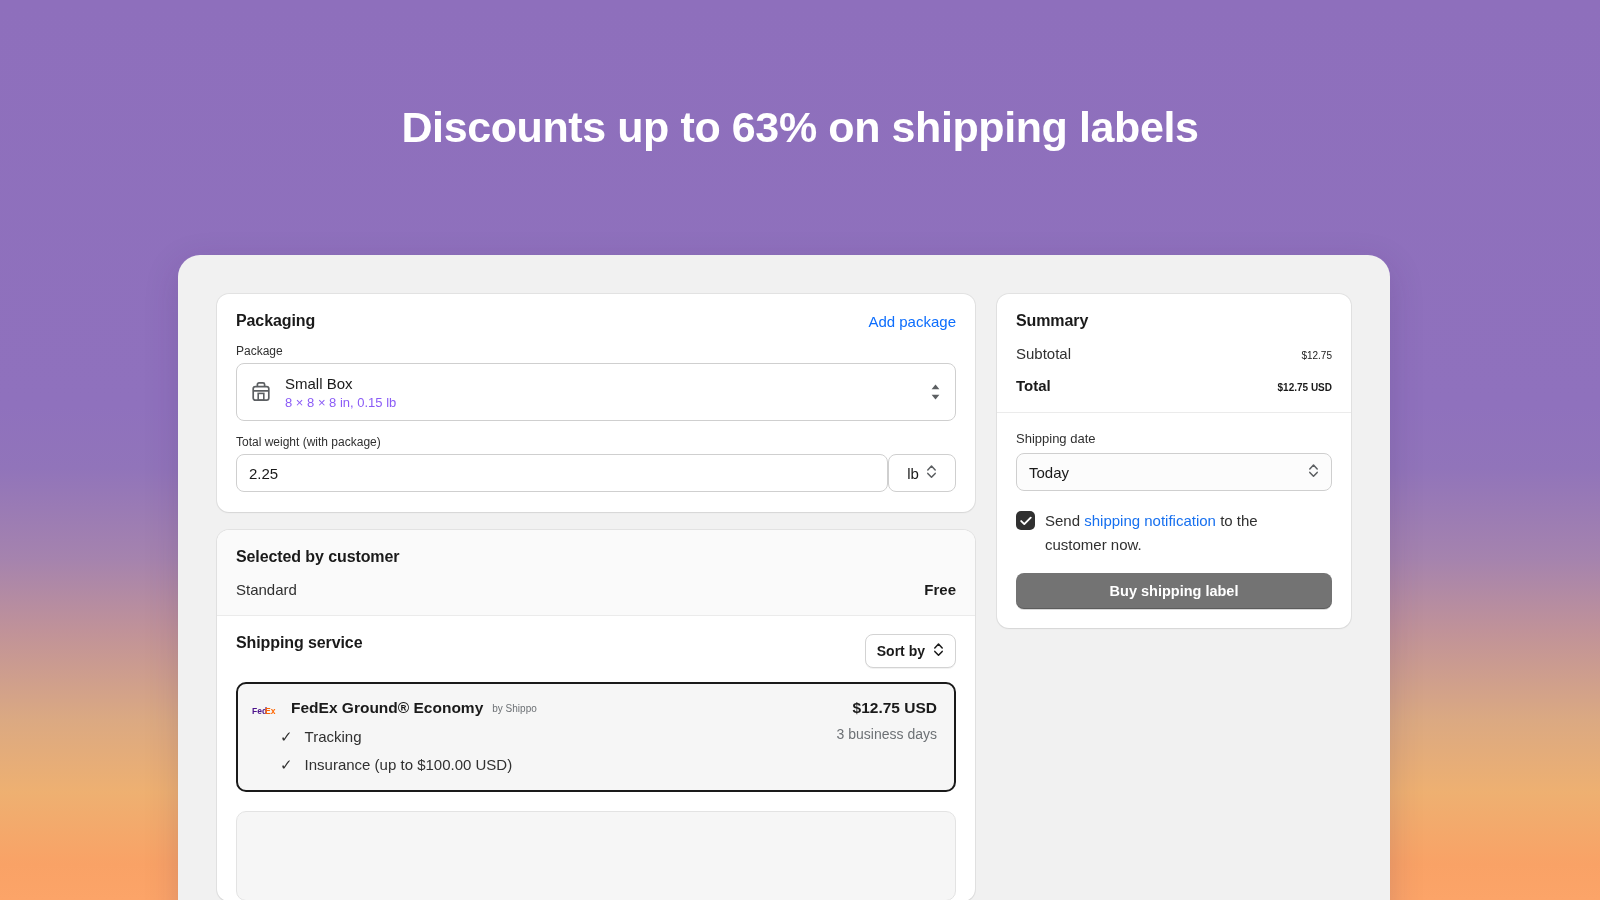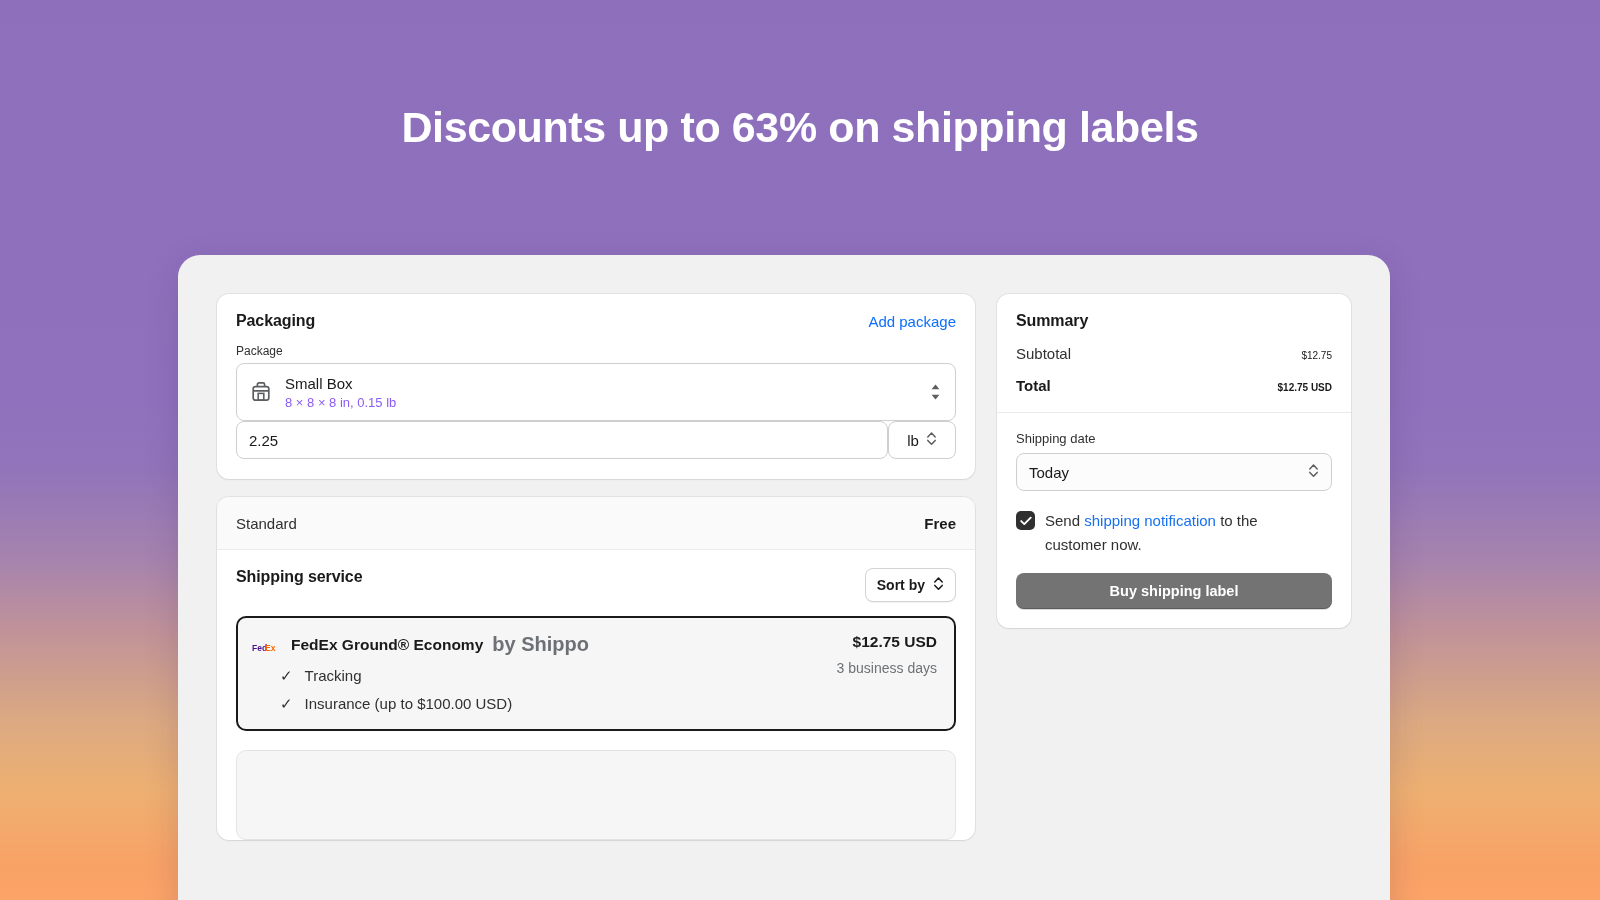--- a/index.html
+++ b/index.html
@@ -226,21 +226,21 @@
 
   .rate-title-row { display: flex; align-items: center; gap: 9px; }
 
   .fedex-logo {
     width: 30px; height: 12px;
     flex: 0 0 auto;
     margin-top: 2px;
   }
 
   .rate-name { font-size: 15.5px; font-weight: bold; color: #1a1a1a; }
-  .rate-by { font-size: 20px; color: #6d7175; font-weight: bold; }
+  .rate-by { font-size: 10px; color: #6d7175; font-weight: normal; }
 
   .feature {
     display: flex;
     align-items: center;
     gap: 12px;
     margin-top: 11px;
     padding-left: 28px;
     font-size: 15px;
     color: #303030;
   }
@@ -366,38 +366,40 @@
           <span class="stepper-arrows">
             <svg width="11" height="7" viewBox="0 0 11 7">
                 <path d="M5.5 0.6 9.4 5.2H1.6z" fill="#5c5f62"></path>
               </svg>
             <svg width="11" height="7" viewBox="0 0 11 7">
                 <path d="M5.5 6.4 1.6 1.8h7.8z" fill="#5c5f62"></path>
               </svg>
           </span>
         </div>
 
+        <div class="field-label">Total weight (with package)</div>
 
         <div class="weight-row">
           <input class="text-input" type="text" value="2.25" style="">
           <div class="unit-box">
             <span>lb</span>
             <span class="chev">
               <svg width="11" height="15" viewBox="0 0 11 15" fill="none">
                 <path d="M1.8 6 5.5 2.1 9.2 6" stroke="#5c5f62" stroke-width="1.5" stroke-linecap="round" stroke-linejoin="round"></path>
                 <path d="M1.8 9.4 5.5 13.3 9.2 9.4" stroke="#5c5f62" stroke-width="1.5" stroke-linecap="round" stroke-linejoin="round"></path>
               </svg>
             </span>
           </div>
         </div>
       </div>
 
       <div class="card svc-card">
 
         <div class="sel-by-cust">
+          <span class="card-title">Selected by customer</span>
           <div class="std-row">
             <span class="std-name">Standard</span>
             <span class="std-price">Free</span>
           </div>
         </div>
 
         <div class="svc-head">
           <span class="card-title">Shipping service</span>
           <div class="sortby-btn">
             <span>Sort by</span>

